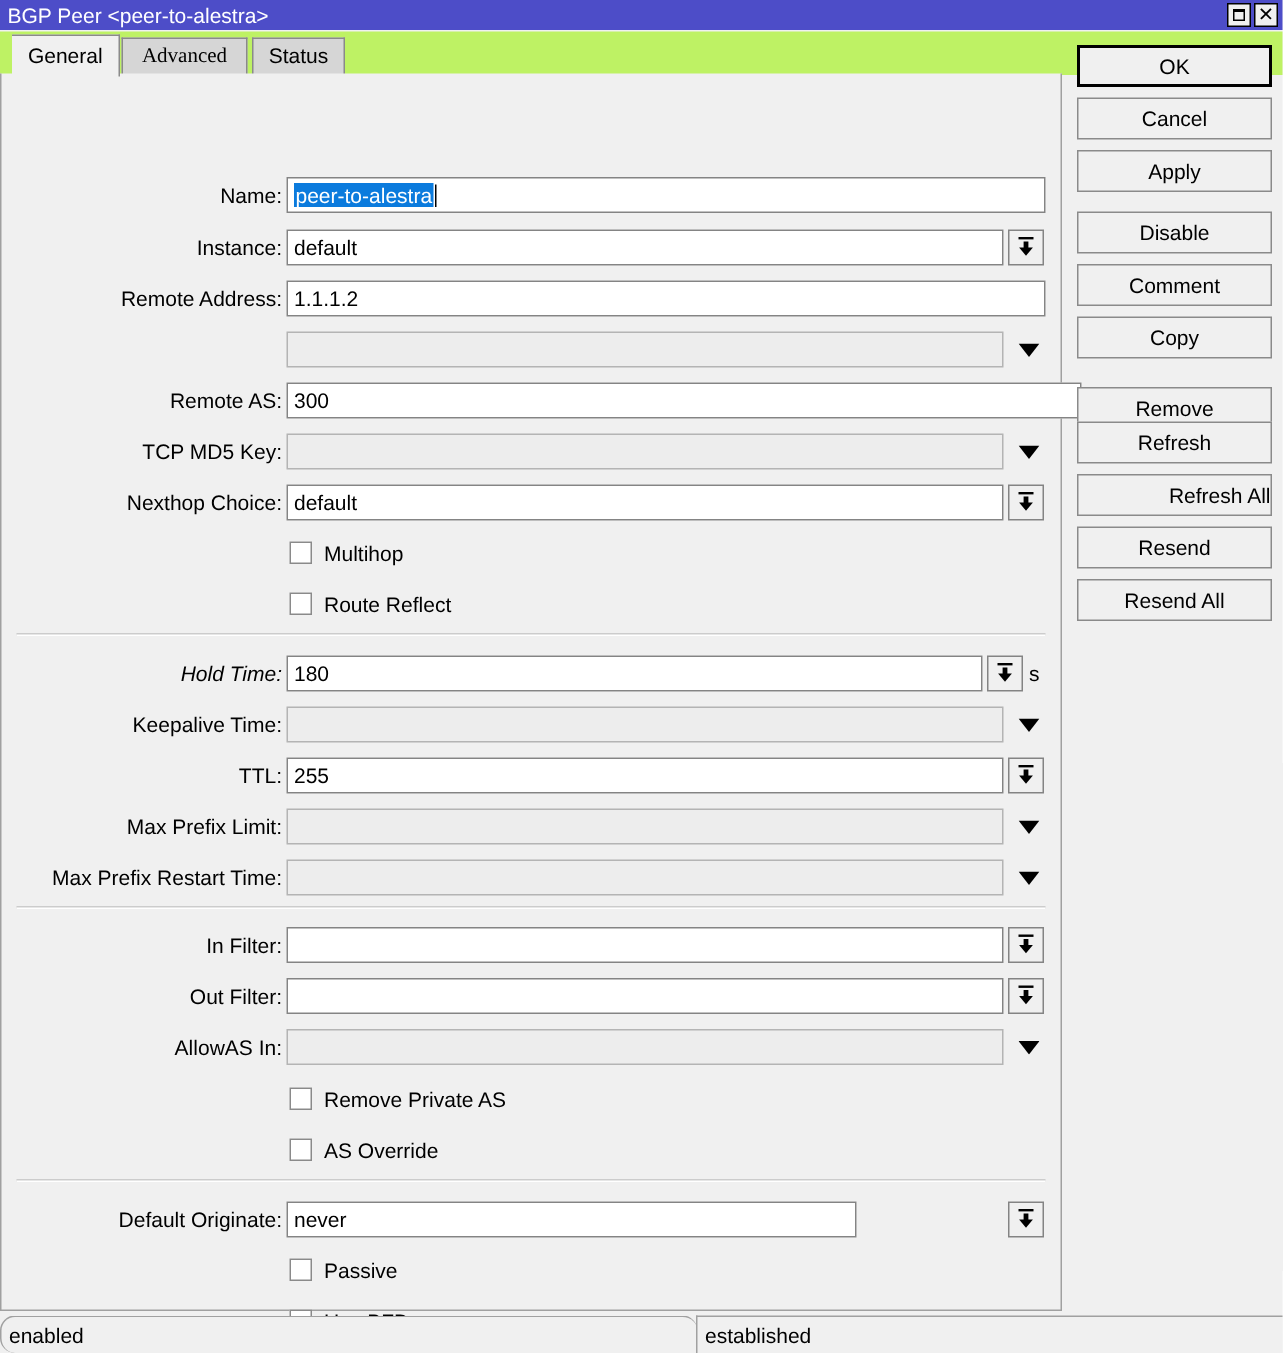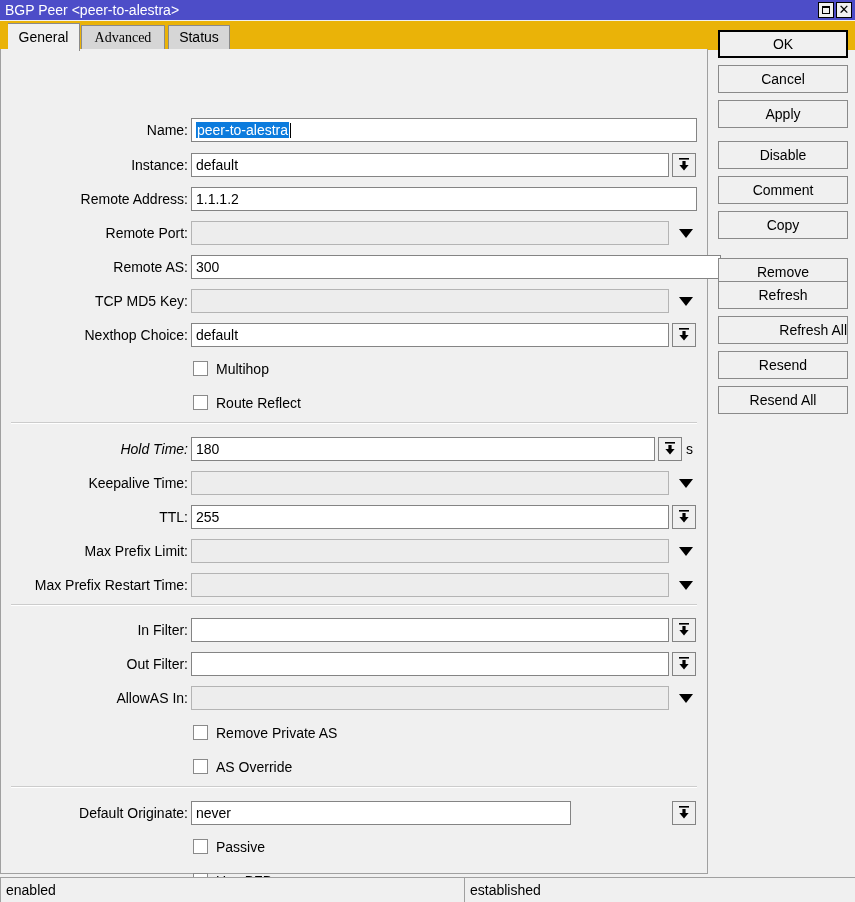--- a/index.html
+++ b/index.html
@@ -76,21 +76,21 @@
     font-size: 13px;
     font-family: "Liberation Sans", sans-serif;
     color: #000;
   }
 
   
   .tabstrip {
     position: absolute;
     left: 0; top: 21px;
     width: 855px; height: 29px;
-    background: #eab308;
+    background: #bef264;
   }
   .tab {
     position: absolute;
     top: 4px;
     height: 25px;
     background: #d6d6d6;
     border: 1px solid #8a8a8a;
     border-bottom: none;
     box-sizing: border-box;
     font-size: 14px;
@@ -310,23 +310,20 @@
         <svg width="16" height="16" viewBox="0 0 16 16" aria-hidden="true">
           <rect x="3" y="1" width="10" height="1.6" fill="#000"></rect>
           <rect x="6.4" y="4" width="3.2" height="4.5" fill="#000"></rect>
           <polygon points="3.4,8 12.6,8 8,13.5" fill="#000"></polygon>
         </svg>
       </div>
       <div class="lblwrap" style="top: 138px;">
         <div class="lbl">Remote Address:</div>
       </div>
       <div class="field" style="left: 190px; top: 138px; width: 506px;"><span>1.1.1.2</span></div>
-      <div class="lblwrap" style="top: 172px;">
-        <div class="lbl">Remote Port:</div>
-      </div>
       <div class="field disabled" style="left: 190px; top: 172px; width: 478px;"><span></span></div>
       <div class="chev" style="left: 674px; top: 172px;">
         <svg width="14" height="9" viewBox="0 0 14 9" aria-hidden="true">
           <polygon points="0,0 14,0 7,9" fill="#000"></polygon>
         </svg>
       </div>
       <div class="lblwrap" style="top: 206px;">
         <div class="lbl">Remote AS:</div>
       </div>
       <div class="field" style="left: 190px; top: 206px; width: 530px;"><span>300</span></div>
@@ -476,17 +473,17 @@
       <button class="btn" style="top: 146px;">Comment</button>
       <button class="btn" style="top: 181px;">Copy</button>
       <button class="btn" style="top: 228px;">Remove</button>
       <button class="btn" style="top: 251px;">Refresh</button>
       <button class="btn" style="top: 286px; text-align: right;">Refresh All</button>
       <button class="btn" style="top: 321px;">Resend</button>
       <button class="btn" style="top: 356px;">Resend All</button>
     </div>
 
   <div class="statusbar" id="statusbar">
-      <div class="statuspane" style="left: 0px; width: 465px;">enabled</div>
+      <div class="statuspane" style="left: 0px; width: 465px; border-radius: 10px;">enabled</div>
       <div class="statuspane" style="left: 464px; width: 391px;">established</div>
     </div>
 
 </div>
 
 </body></html>

